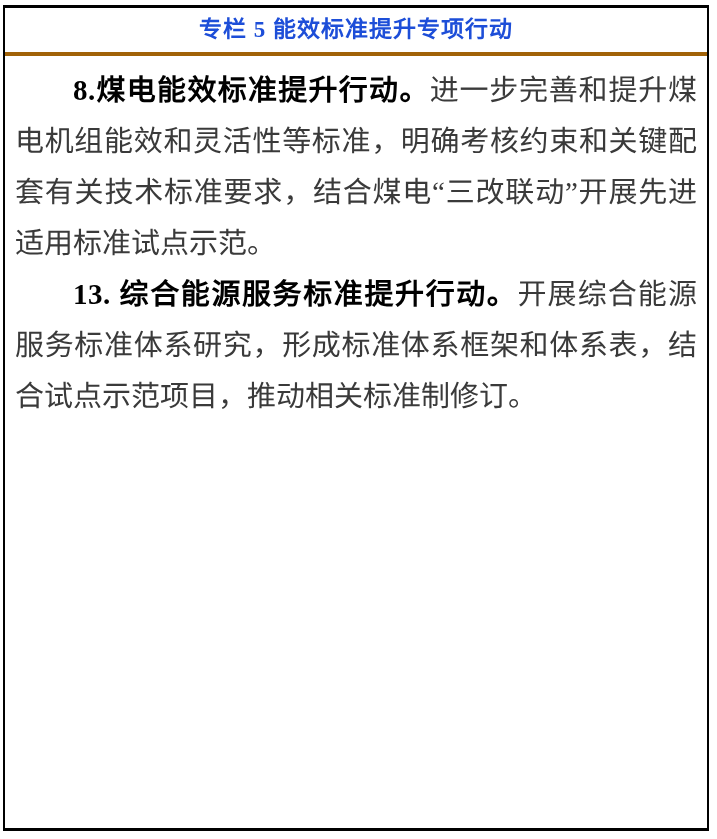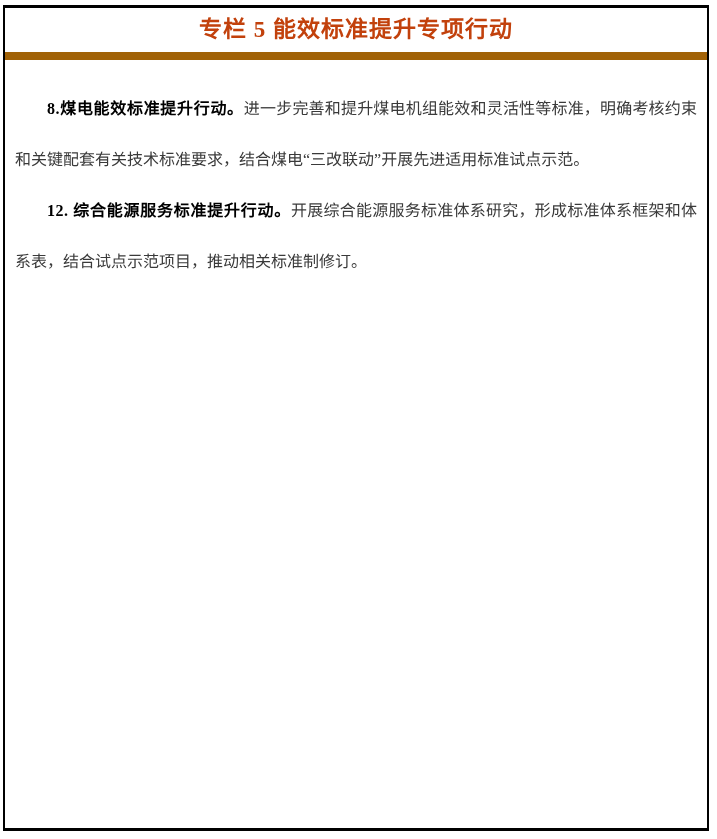--- a/index.html
+++ b/index.html
@@ -23,31 +23,31 @@
     height: 826px;
     border: 2px solid #000000;
     border-top-width: 3px;
     border-bottom-width: 3px;
     background: #ffffff;
     box-sizing: border-box;
   }
   .box-title {
     height: 44px;
     line-height: 44px;
-    border-bottom: 8px solid #a16207;
+    border-bottom: 4px solid #a16207;
     text-align: center;
     font-weight: bold;
     font-size: 23px;
     letter-spacing: 1px;
-    color: #c2410c;
+    color: #1d4ed8;
     white-space: nowrap;
   }
   .box-body {
-    padding: 23px 10px 0 10px;
-    font-size: 16px;
+    padding: 9px 10px 0 10px;
+    font-size: 29px;
     line-height: 51px;
     color: #3a3a3a;
     text-align: justify;
     text-justify: inter-character;
   }
   .action-item {
     margin: 0;
     text-indent: 2em;
   }
   .item-heading {
@@ -67,17 +67,17 @@
 
     <div class="box-title">专栏 5  能效标准提升专项行动</div>
 
     <div class="box-body">
 
       <p class="action-item"><span class="item-heading">8.煤电能效标准提升行动。</span><span class="item-body">进一步完善和提升煤电机组能效和灵活性等标准，明确考核约束和关键配套有关技术标准要求，结合煤电“三改联动”开展先进适用标准试点示范。</span></p>
 
 
 
 
-      <p class="action-item"><span class="item-heading">12. 综合能源服务标准提升行动。</span><span class="item-body">开展综合能源服务标准体系研究，形成标准体系框架和体系表，结合试点示范项目，推动相关标准制修订。</span></p>
+      <p class="action-item"><span class="item-heading">13. 综合能源服务标准提升行动。</span><span class="item-body">开展综合能源服务标准体系研究，形成标准体系框架和体系表，结合试点示范项目，推动相关标准制修订。</span></p>
 
     </div>
   </div>
 </div>
 
 </body></html>

